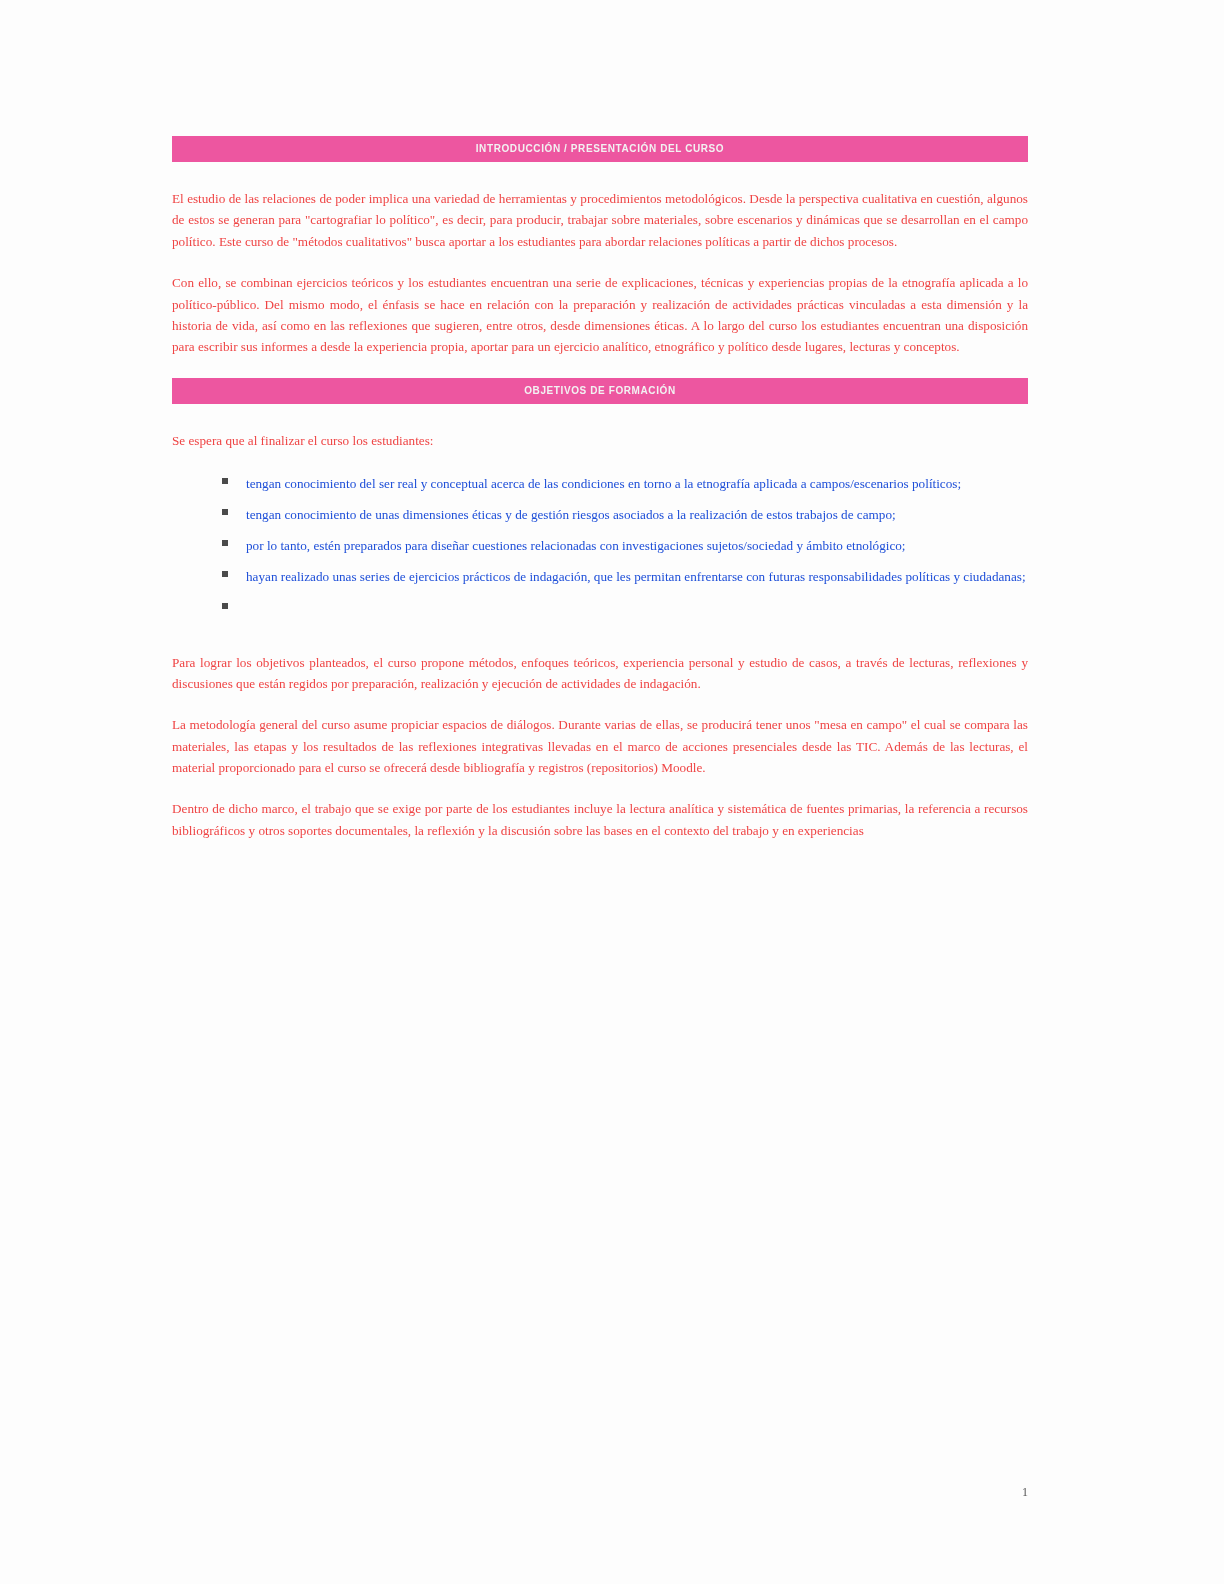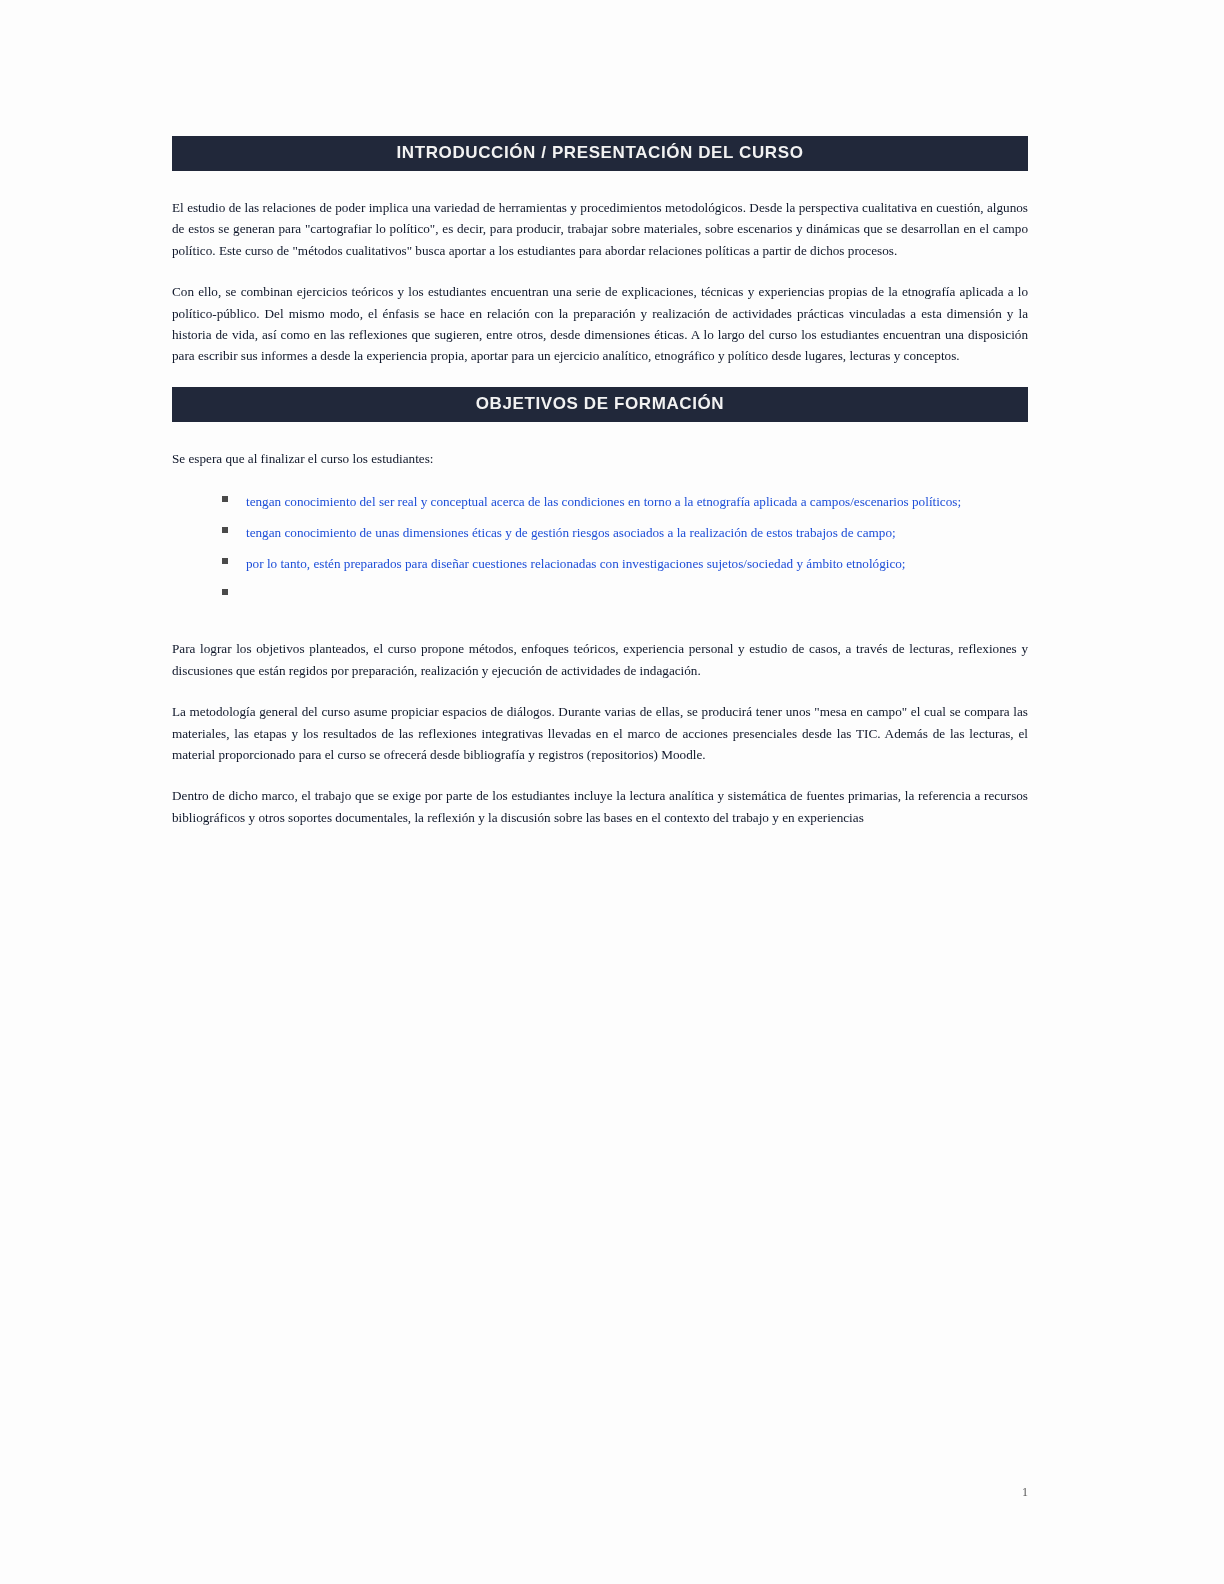--- a/index.html
+++ b/index.html
@@ -23,40 +23,40 @@
     background: #fdfdfd;
   }
   .content {
     position: absolute;
     left: 172px;
     top: 136px;
     width: 856px;
   }
   
   .section-bar {
-    background: #0f172a;
+    background: #ec4899;
     color: #f2f2f2;
     text-align: center;
     font-family: "Liberation Sans", sans-serif;
     font-weight: bold;
-    font-size: 17px;
+    font-size: 10px;
     letter-spacing: 0.6px;
     padding: 7px 4px 8px 4px;
     margin: 0 0 26px 0;
     box-shadow: 0 0 0 0 transparent;
     filter: blur(0.6px);
     opacity: 0.92;
   }
   .section-bar.second { margin-top: 18px; }
   p.body {
     font-size: 13.2px;
     line-height: 1.62;
     text-align: justify;
     margin: 0 0 20px 0;
-    color: #0f172a;
+    color: #ef4444;
     filter: blur(0.65px);
   }
   ul.goals {
     margin: 22px 0 10px 0;
     padding-left: 44px;
     list-style: none;
   }
   ul.goals li {
     font-size: 13.2px;
     line-height: 1.6;
@@ -98,20 +98,21 @@
     <div class="section-bar">INTRODUCCIÓN / PRESENTACIÓN DEL CURSO</div>
     <p class="body">El estudio de las relaciones de poder implica una variedad de herramientas y procedimientos metodológicos. Desde la perspectiva cualitativa en cuestión, algunos de estos se generan para "cartografiar lo político", es decir, para producir, trabajar sobre materiales, sobre escenarios y dinámicas que se desarrollan en el campo político. Este curso de "métodos cualitativos" busca aportar a los estudiantes para abordar relaciones políticas a partir de dichos procesos.</p>
     <p class="body">Con ello, se combinan ejercicios teóricos y los estudiantes encuentran una serie de explicaciones, técnicas y experiencias propias de la etnografía aplicada a lo político-público. Del mismo modo, el énfasis se hace en relación con la preparación y realización de actividades prácticas vinculadas a esta dimensión y la historia de vida, así como en las reflexiones que sugieren, entre otros, desde dimensiones éticas. A lo largo del curso los estudiantes encuentran una disposición para escribir sus informes a desde la experiencia propia, aportar para un ejercicio analítico, etnográfico y político desde lugares, lecturas y conceptos.</p>
 
     <div class="section-bar second">OBJETIVOS DE FORMACIÓN</div>
     <p class="body lead">Se espera que al finalizar el curso los estudiantes:</p>
     <ul class="goals">
       <li><span class="bullet"></span><span>tengan conocimiento del ser real y conceptual acerca de las condiciones en torno a la etnografía aplicada a campos/escenarios políticos;</span></li>
       <li><span class="bullet"></span><span>tengan conocimiento de unas dimensiones éticas y de gestión riesgos asociados a la realización de estos trabajos de campo;</span></li>
       <li><span class="bullet"></span><span>por lo tanto, estén preparados para diseñar cuestiones relacionadas con investigaciones sujetos/sociedad y ámbito etnológico;</span></li>
+      <li><span class="bullet"></span><span>hayan realizado unas series de ejercicios prácticos de indagación, que les permitan enfrentarse con futuras responsabilidades políticas y ciudadanas;</span></li>
       <li><span class="bullet"></span></li>
     </ul>
 
     <div class="spacer-lg"></div>
 
     <p class="body">Para lograr los objetivos planteados, el curso propone métodos, enfoques teóricos, experiencia personal y estudio de casos, a través de lecturas, reflexiones y discusiones que están regidos por preparación, realización y ejecución de actividades de indagación.</p>
     <p class="body">La metodología general del curso asume propiciar espacios de diálogos. Durante varias de ellas, se producirá tener unos "mesa en campo" el cual se compara las materiales, las etapas y los resultados de las reflexiones integrativas llevadas en el marco de acciones presenciales desde las TIC. Además de las lecturas, el material proporcionado para el curso se ofrecerá desde bibliografía y registros (repositorios) Moodle.</p>
     <p class="body">Dentro de dicho marco, el trabajo que se exige por parte de los estudiantes incluye la lectura analítica y sistemática de fuentes primarias, la referencia a recursos bibliográficos y otros soportes documentales, la reflexión y la discusión sobre las bases en el contexto del trabajo y en experiencias</p>
 
   </div>

